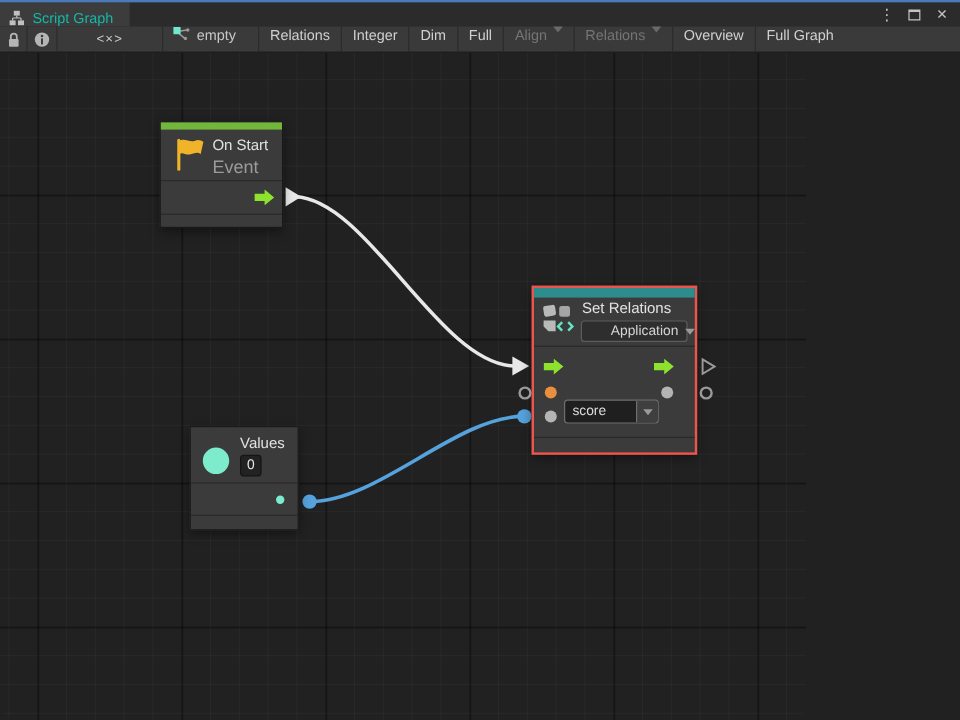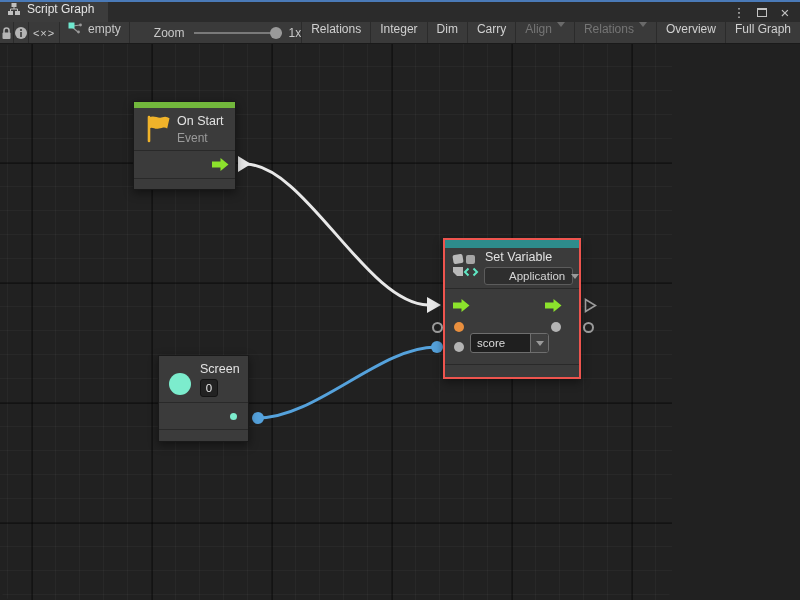--- a/index.html
+++ b/index.html
@@ -6,21 +6,21 @@
   *{box-sizing:border-box;}
   .window{
     position:relative;width:800px;height:600px;overflow:hidden;
     font-family:"Liberation Sans","DejaVu Sans",sans-serif;
     background:var(--canvas_bg,#212121);color:var(--text,#d2d2d2);
     user-select:none;
   }
   
   .focus-line{position:absolute;top:0;left:0;width:800px;height:2px;background:var(--focus_blue,#4a7ab8);z-index:10;}
   .titlebar{position:absolute;top:2px;left:0;width:800px;height:20px;background:var(--titlebar_bg,#2b2b2b);z-index:9;display:flex;align-items:stretch;}
-  .tab{display:flex;align-items:flex-start;gap:6px;padding:0 14px 0 7px;background:var(--tab_bg,#3c3c3c);font-size:12px;color:#e5e5e5;}
+  .tab{display:flex;align-items:flex-end;gap:6px;padding:0 14px 0 7px;background:var(--tab_bg,#3c3c3c);font-size:12px;color:#14b8a6;}
   .win-controls{margin-left:auto;display:flex;align-items:center;gap:9px;padding-right:8px;color:#c3c3c3;}
   .win-btn{font-size:13px;line-height:1;display:flex;align-items:center;justify-content:center;width:14px;height:16px;}
   .maximize-glyph{width:10px;height:9px;border:1px solid #c3c3c3;border-top:2px solid #c3c3c3;}
   
   .toolbar{position:absolute;top:22px;left:0;width:800px;height:22px;background:var(--toolbar_bg,#3a3a3a);
     border-bottom:1px solid #1a1a1a;display:flex;align-items:stretch;font-size:12px;z-index:9;}
   .tb-seg{display:flex;align-items:center;justify-content:center;border-right:1px solid #2b2b2b;height:100%;}
   .tb-btn{padding:0 9px;display:flex;align-items:flex-start;gap:5px;border-right:1px solid #2b2b2b;height:100%;color:#d0d0d0;white-space:nowrap;}
   .tb-btn.disabled{color:var(--text_disabled,#757575);}
   .caret-down{width:0;height:0;border-left:4px solid transparent;border-right:4px solid transparent;border-top:5px solid #9a9a9a;}
@@ -44,21 +44,21 @@
   .wires{position:absolute;top:0;left:0;z-index:1;}
   
   .node{position:absolute;background:var(--node_bg,#3b3b3b);border:1px solid var(--node_border,#191919);
     box-shadow:0 3px 9px rgba(0,0,0,0.45);z-index:2;font-size:12px;}
   .node.selected{border:2px solid var(--selection_red,#ee544e);}
   .node-bar{width:100%;}
   .node-footer{border-top:1px solid var(--separator,#292929);}
   .node-header{position:relative;}
   .node-body{position:relative;border-top:1px solid var(--separator,#292929);}
   .node-title{color:#e2e2e2;}
-  .node-subtitle{color:var(--text_dim,#9b9b9b);font-size:12px;}
+  .node-subtitle{color:var(--text_dim,#9b9b9b);font-size:15px;}
   .port-dot{position:absolute;border-radius:50%;}
   .hollow-circle{position:absolute;width:11px;height:11px;border:2px solid #9a9a9a;border-radius:50%;z-index:3;background:transparent;}
   .outside{position:absolute;z-index:3;}
   
   .dropdown{display:flex;align-items:center;background:#2e2e2e;border:1px solid #5c5c5c;border-radius:3px;
     color:#d5d5d5;font-size:11.5px;padding:0 24px;gap:6px;}
   .combo{position:absolute;display:flex;align-items:stretch;background:#1f1f1f;border:1px solid #6e6e6e;border-radius:3px;overflow:hidden;}
   .combo-text{flex:1;display:flex;align-items:center;padding-left:6px;font-size:11.5px;color:#dcdcdc;}
   .combo-arrow{width:18px;display:flex;align-items:center;justify-content:center;border-left:1px solid #6e6e6e;background:#3f3f3f;}
   .value-field{display:flex;align-items:center;justify-content:center;background:var(--field_bg,#222);
@@ -112,38 +112,31 @@
     </div>
     <div class="tb-btn" style="width:80px;padding:0 8px">
       <svg width="15" height="13" viewBox="0 0 15 13">
         <path d="M5 4 L12 3 M4 5 L10 10" stroke="#9a9a9a" stroke-width="1.2"></path>
         <circle cx="12.5" cy="3" r="1.4" fill="#9a9a9a"></circle>
         <circle cx="10.5" cy="10" r="1.4" fill="#9a9a9a"></circle>
         <rect x="0.5" y="0.5" width="6" height="6" fill="#6fe8cf"></rect>
       </svg>
       <span style="color:#c8c8c8;">empty</span>
     </div>
-    <div class="tb-seg" style="flex:0 0 157px;border-right:1px solid #2b2b2b;justify-content:flex-start;padding-left:24px;">
-      <span style="color:#c8c8c8;">Zoom</span>
-      <span class="zoom-track">
-        <span class="zoom-handle"></span>
-      </span>
-      <span style="color:#c8c8c8;">1x</span>
-    </div>
     <div class="tb-btn">
         <span>Relations</span>
       </div>
     <div class="tb-btn">
         <span>Integer</span>
       </div>
     <div class="tb-btn">
         <span>Dim</span>
       </div>
     <div class="tb-btn">
-        <span>Carry</span>
+        <span>Full</span>
       </div>
     <div class="tb-btn disabled">
         <span>Align</span>
         <span class="caret-down"></span>
       </div>
     <div class="tb-btn disabled">
         <span>Relations</span>
         <span class="caret-down"></span>
       </div>
     <div class="tb-btn">
@@ -186,21 +179,21 @@
     <div class="node selected" style="left:443px;top:194px;width:138px;height:141px">
       <div class="node-bar" style="height:8px;background:var(--variable_teal,#2d8c8c)"></div>
       <div class="node-header" style="height:40px">
         <svg width="28" height="27" viewBox="0 0 28 27" style="position:absolute;left:6px;top:4px">
           <rect x="2" y="2.5" width="10" height="9" rx="2" fill="#b9b9b9" transform="rotate(-9 7 7)"></rect>
           <rect x="15" y="3" width="9" height="9" rx="2" fill="#a5a5a5"></rect>
           <path d="M2 15 h10 v9 h-6 l-4 -4 z" fill="#b9b9b9"></path>
           <path d="M17.5 16.5 L14 20 L17.5 23.5" stroke="#5fe8c4" stroke-width="2" fill="none"></path>
           <path d="M22.5 16.5 L26 20 L22.5 23.5" stroke="#5fe8c4" stroke-width="2" fill="none"></path>
         </svg>
-        <span class="node-title" style="position:absolute;left:40px;top:2px;font-size:12.5px">Set Variable</span>
+        <span class="node-title" style="position:absolute;left:40px;top:2px;font-size:12.5px">Set Relations</span>
         <div class="dropdown" style="position:absolute;left:39px;top:19px;width:89px;height:18px;justify-content:space-between">
           <span>Application</span>
           <span class="caret-down"></span>
         </div>
       </div>
       <div class="node-body" style="height:76px">
         <svg width="17" height="13" viewBox="0 0 17 13" style="position:absolute;left:8px;top:10px">
           <path d="M0 3.5 H8.5 V0 L16.5 6.5 L8.5 13 V9.5 H0 Z" style="fill:var(--flow_green,#8ce22c)"></path>
         </svg>
         <svg width="17" height="13" viewBox="0 0 17 13" style="position:absolute;right:17px;top:10px">
@@ -221,21 +214,21 @@
 
     <span class="hollow-circle" style="left:432px;top:278px"></span>
     <svg class="outside" style="left:584px;top:254px" width="13" height="15" viewBox="0 0 13 15">
       <polygon points="1.5,1.5 11.5,7.5 1.5,13.5" fill="none" stroke="#9a9a9a" stroke-width="1.6"></polygon>
     </svg>
     <span class="hollow-circle" style="left:583px;top:278px"></span>
 
     <div class="node" style="left:158px;top:311px;width:91px;height:87px">
       <div class="node-header" style="height:46px">
         <span style="position:absolute;left:10px;top:17px;width:22px;height:22px;border-radius:50%;background:var(--integer_teal,#7ceccd)"></span>
-        <span class="node-title" style="position:absolute;left:41px;top:6px;font-size:12.5px">Screen</span>
+        <span class="node-title" style="position:absolute;left:41px;top:6px;font-size:12.5px">Values</span>
         <span class="value-field" style="position:absolute;left:41px;top:23px;width:18px;height:18px">0</span>
       </div>
       <div class="node-body" style="height:27px">
         <span class="port-dot" style="right:11px;top:10px;width:7px;height:7px;background:var(--integer_teal,#7ceccd)"></span>
       </div>
       <div class="node-footer" style="height:11px"></div>
     </div>
 
   </div>
 </div>

